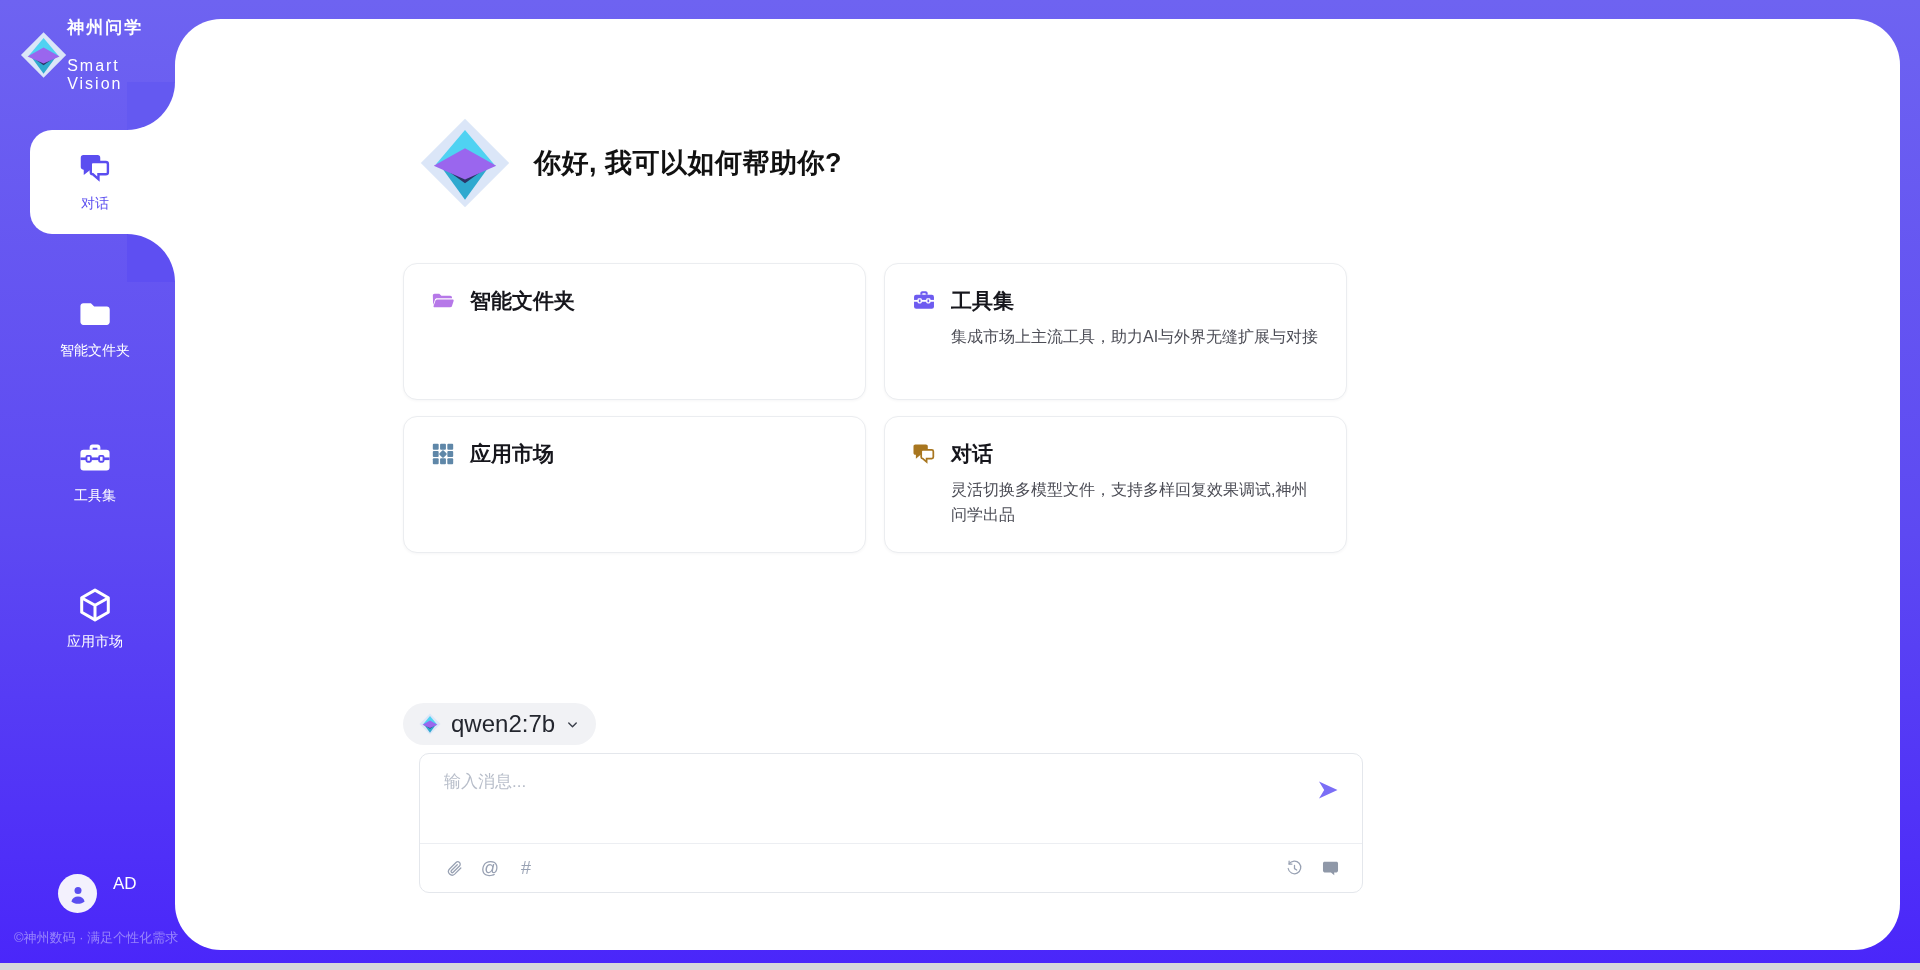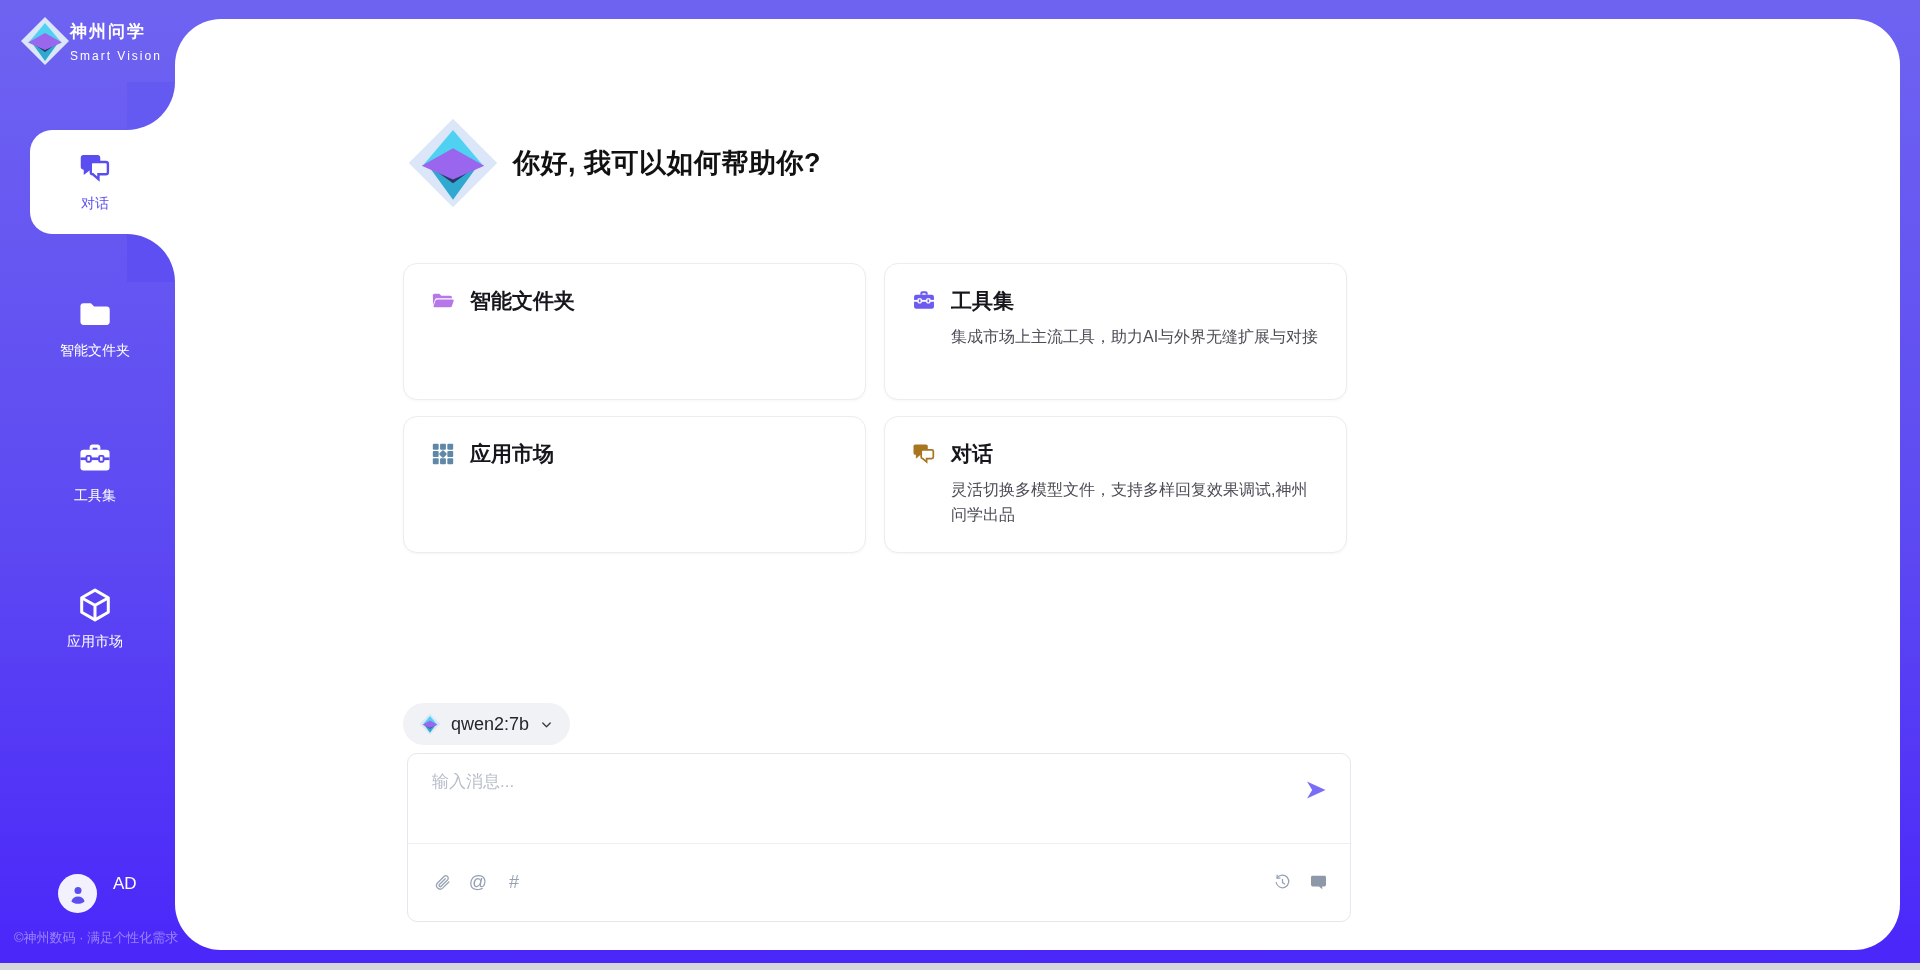--- a/index.html
+++ b/index.html
@@ -15,21 +15,21 @@
     position:absolute; left:175px; top:19px; right:20px; bottom:20px;
     background:#fff; border-radius:46px;
   }
   .bottom-strip { position:absolute; left:0; right:0; bottom:0; height:7px; background:#d6d7db; }
 
   
   .sidebar { position:absolute; left:0; top:0; bottom:0; width:175px; }
   .logo-row { position:absolute; left:20px; top:16px; display:flex; align-items:center; }
   .logo-gem { width:50px; height:50px; }
   .brand-name { color:#fff; font-size:17px; font-weight:bold; letter-spacing:2px; }
-  .brand-sub { color:#fff; font-size:12px; letter-spacing:2px; margin-top:6px; }
+  .brand-sub { color:#fff; font-size:16px; letter-spacing:2px; margin-top:18px; }
 
   .tab-bg { position:absolute; left:30px; width:145px; top:130px; height:104px;
             background:#fff; border-radius:22px 0 0 22px; }
   .curve { position:absolute; left:127px; width:48px; height:48px; background:#fff; }
   .curve-top { top:82px; }
   .curve-top::after { content:""; position:absolute; inset:0; background:#6459f1; border-bottom-right-radius:48px; }
   .curve-bottom { top:234px; }
   .curve-bottom::after { content:""; position:absolute; inset:0; background:#5e4ff2; border-top-right-radius:48px; }
 
   .nav-item { position:absolute; left:15px; width:160px; text-align:center; cursor:pointer; }
@@ -38,39 +38,39 @@
   .nav-item.active .nav-label { color:#5b4ef0; }
 
   .user-row { position:absolute; left:58px; top:874px; display:flex; align-items:flex-start; gap:16px; }
   .avatar { width:39px; height:39px; border-radius:50%; background:#f3f1fd; display:flex; align-items:center; justify-content:center; }
   .user-name { color:#fff; font-size:17px; }
   .copyright { position:absolute; left:14px; top:929px; font-size:13px; color:rgba(255,255,255,.42); white-space:nowrap; }
 
   
   .content { position:absolute; left:403px; top:0; width:944px; height:100%; }
 
-  .greeting-row { position:absolute; top:117px; left:4px; display:flex; align-items:center; gap:14px; }
+  .greeting-row { position:absolute; top:117px; left:16px; display:flex; align-items:center; gap:23px; }
   .greet-gem { width:92px; height:92px; }
   .greeting-text { font-size:27px; font-weight:bold; color:#111; letter-spacing:.5px; }
 
   .cards { position:absolute; top:263px; left:0; width:100%; display:grid;
            grid-template-columns:1fr 1fr; column-gap:18px; row-gap:16px; }
   .card { height:137px; background:#fff; border:1px solid #ebedf0; border-radius:14px;
           padding:23px 26px 0 26px; box-shadow:0 1px 3px rgba(20,20,40,.04); cursor:pointer; }
   .card-head { display:flex; align-items:center; gap:14px; }
   .card-title { font-size:21px; font-weight:bold; color:#16161c; }
   .card-desc { margin:10px 0 0 40px; font-size:16px; line-height:1.55; color:#4c4d56; }
 
   .model-pill { position:absolute; top:703px; left:0; height:42px; display:inline-flex;
                 align-items:center; gap:10px; padding:0 16px; background:#f1f2f5;
                 border-radius:22px; cursor:pointer; }
   .pill-gem { width:22px; height:22px; }
-  .model-name { font-size:18px; color:#23262e; }
-
-  .composer { position:absolute; top:753px; left:4px; width:100%; height:169px;
+  .model-name { font-size:24px; color:#23262e; }
+
+  .composer { position:absolute; top:753px; left:16px; width:100%; height:140px;
               border:1px solid #e4e7ec; border-radius:10px; background:#fff; }
   .composer-input { position:absolute; left:24px; top:18px; right:70px; border:none; outline:none;
                     font-size:17px; color:#333; font-family:inherit; background:transparent; }
   .composer-input::placeholder { color:#b7bdc9; }
   .send-btn { position:absolute; right:22px; top:24px; width:24px; height:24px; cursor:pointer; }
   .composer-divider { position:absolute; left:0; right:0; top:89px; height:1px; background:#eceef2; }
   .composer-tools { position:absolute; left:24px; right:22px; top:90px; bottom:0;
                     display:flex; align-items:center; gap:16px; }
   .tool { display:flex; align-items:center; justify-content:center; width:20px; height:20px;
           color:#98a1b3; font-size:18px; cursor:pointer; }

